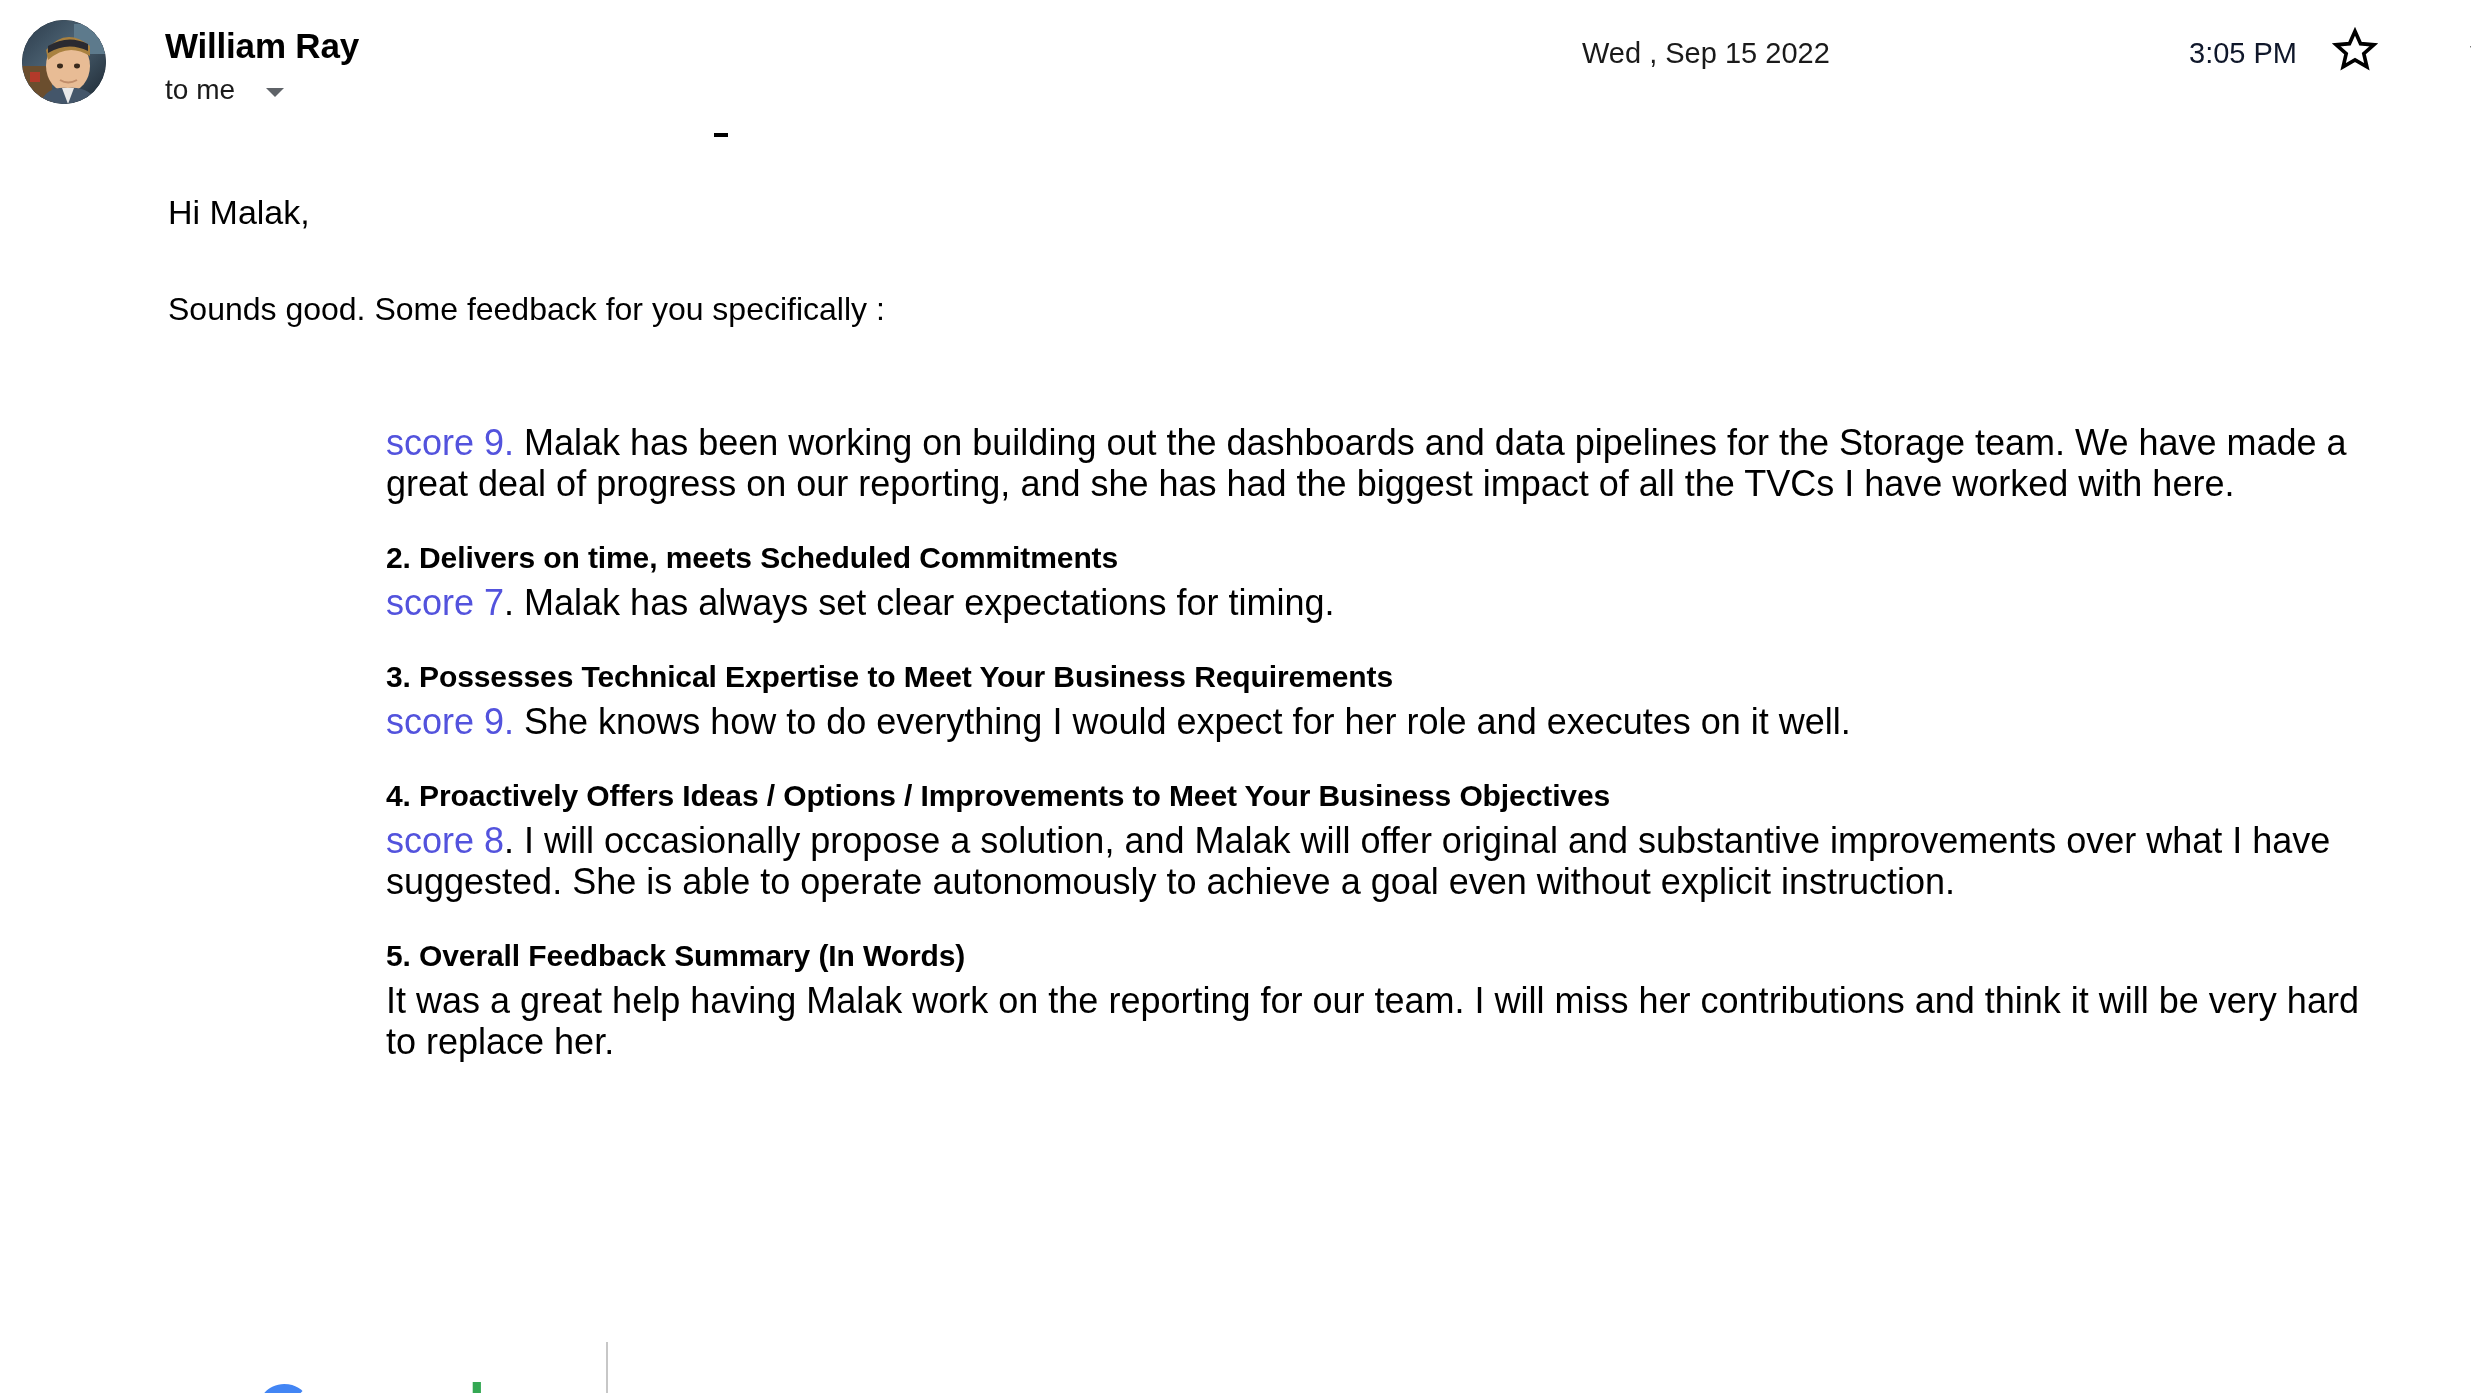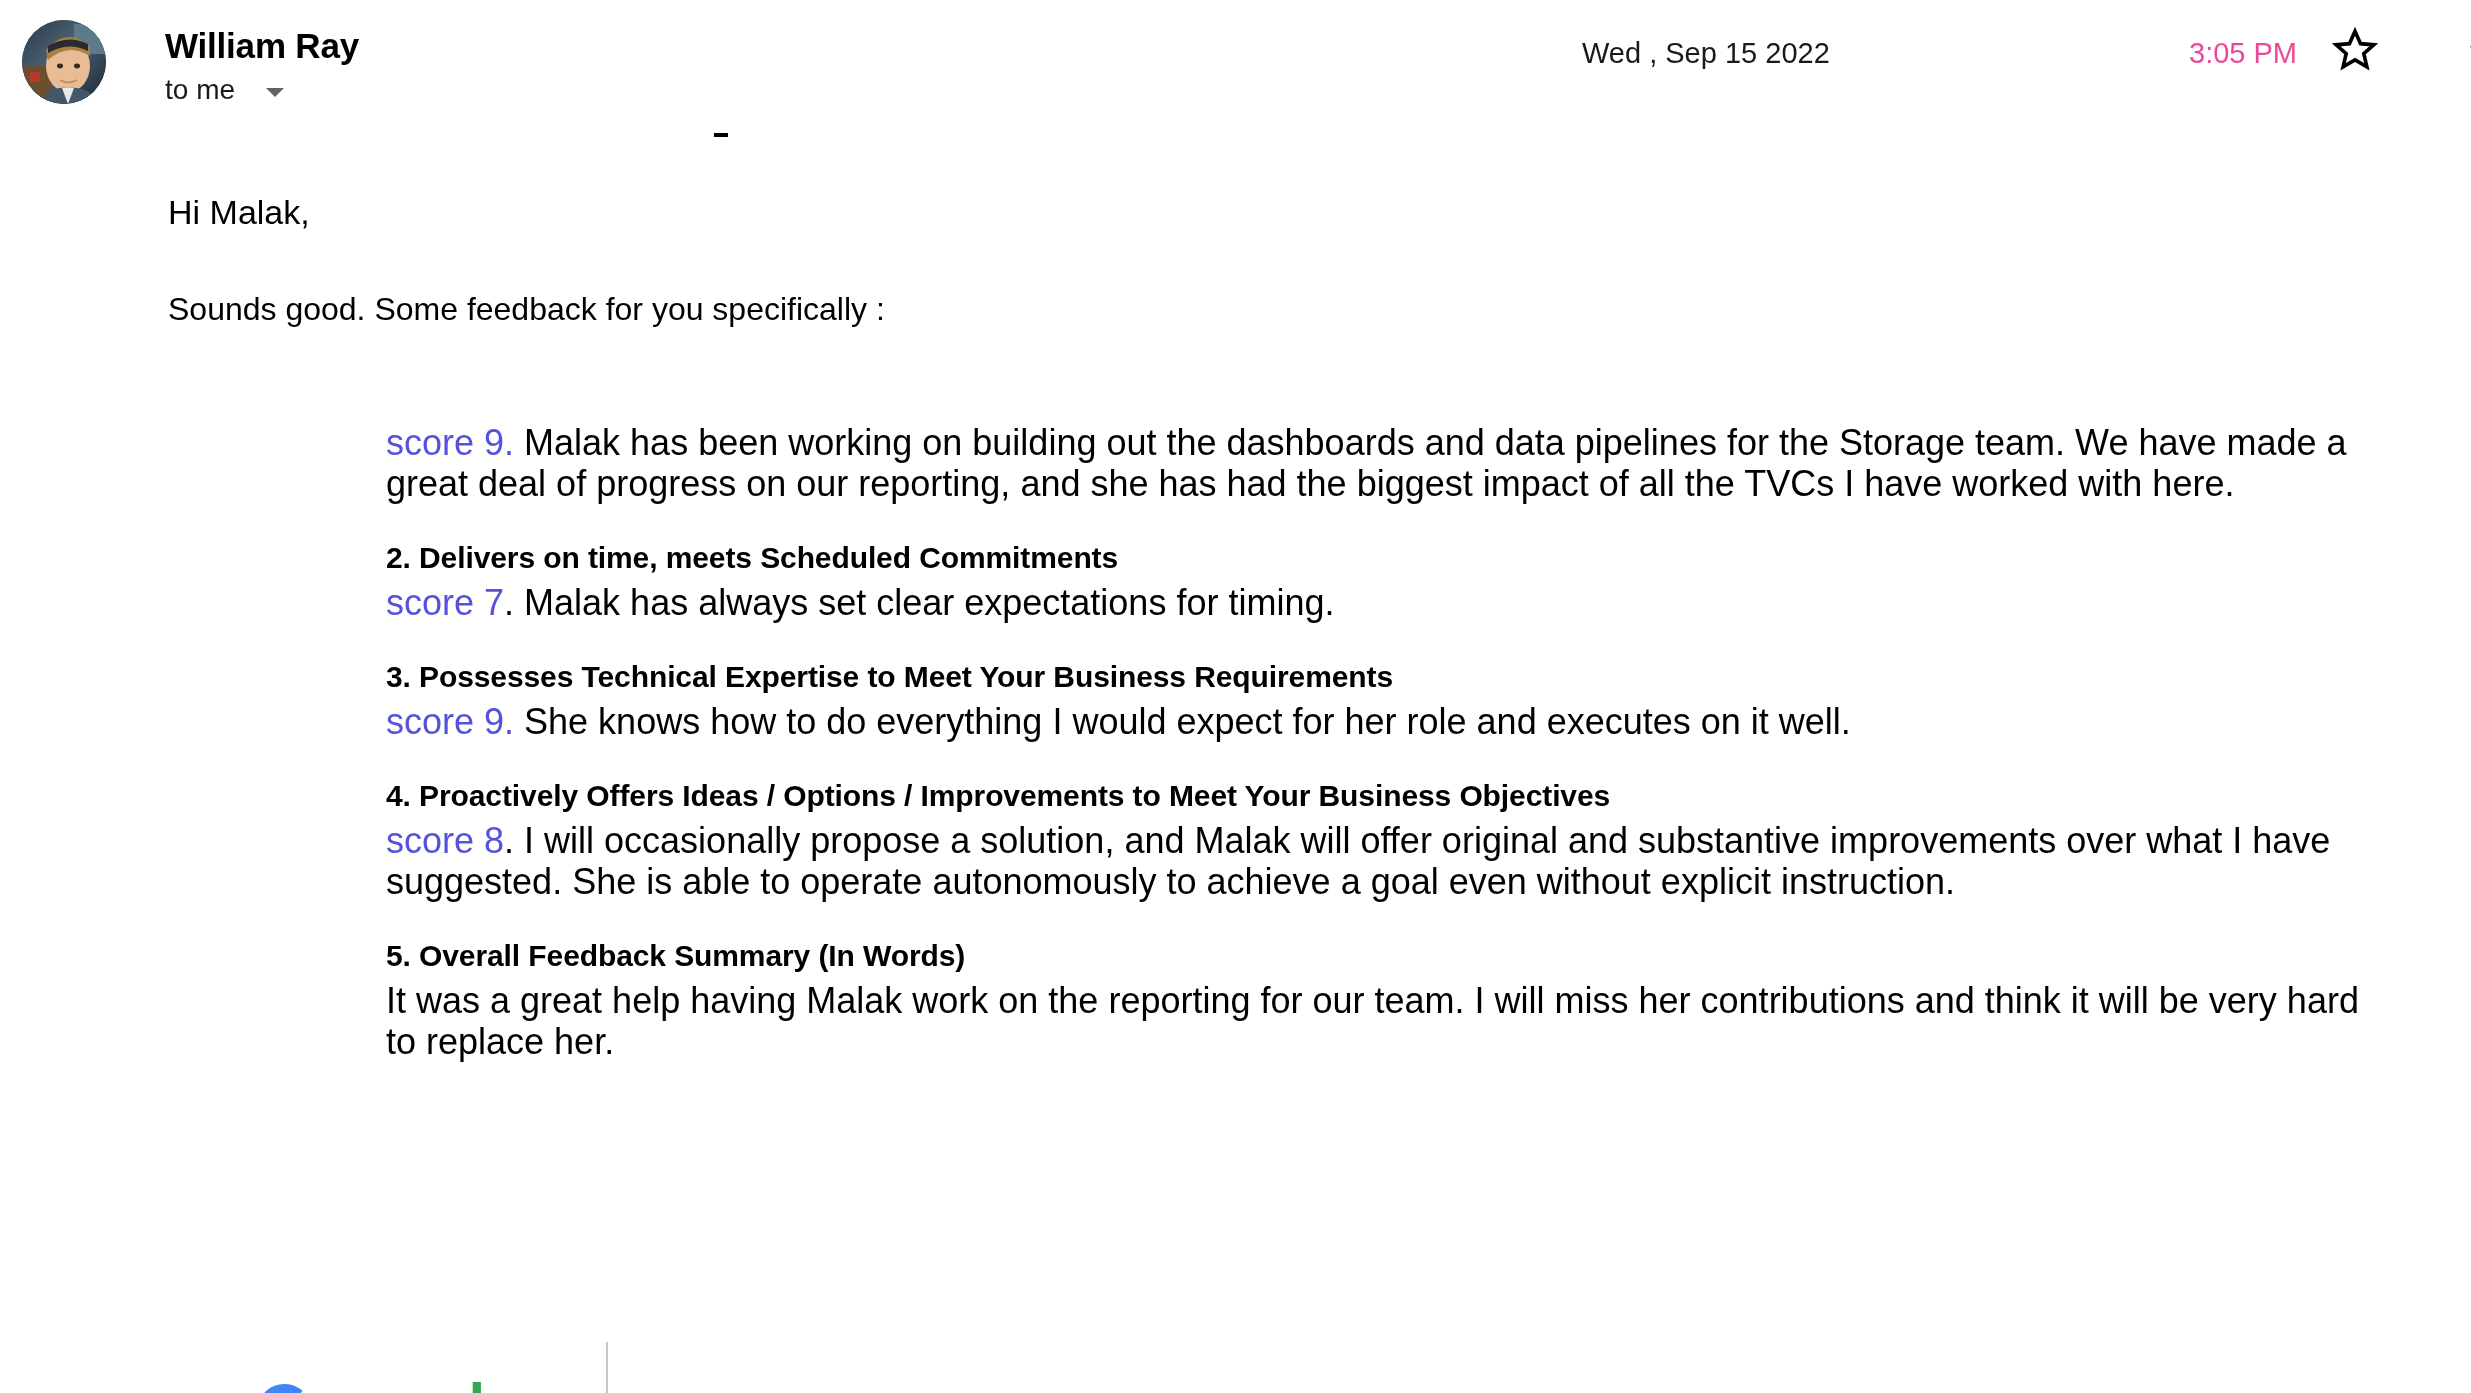--- a/index.html
+++ b/index.html
@@ -95,21 +95,21 @@
     white-space: nowrap;
     color: #1a1a1a;
   }
   .meta-time {
     position: absolute;
     left: 648px;
     top: 0;
     font-size: 29px;
     line-height: 34px;
     white-space: nowrap;
-    color: #ec4899;
+    color: #0f172a;
   }
   .icon-btn {
     position: absolute;
     top: -14px;
     width: 56px;
     height: 56px;
     display: flex;
     align-items: center;
     justify-content: center;
     cursor: pointer;

